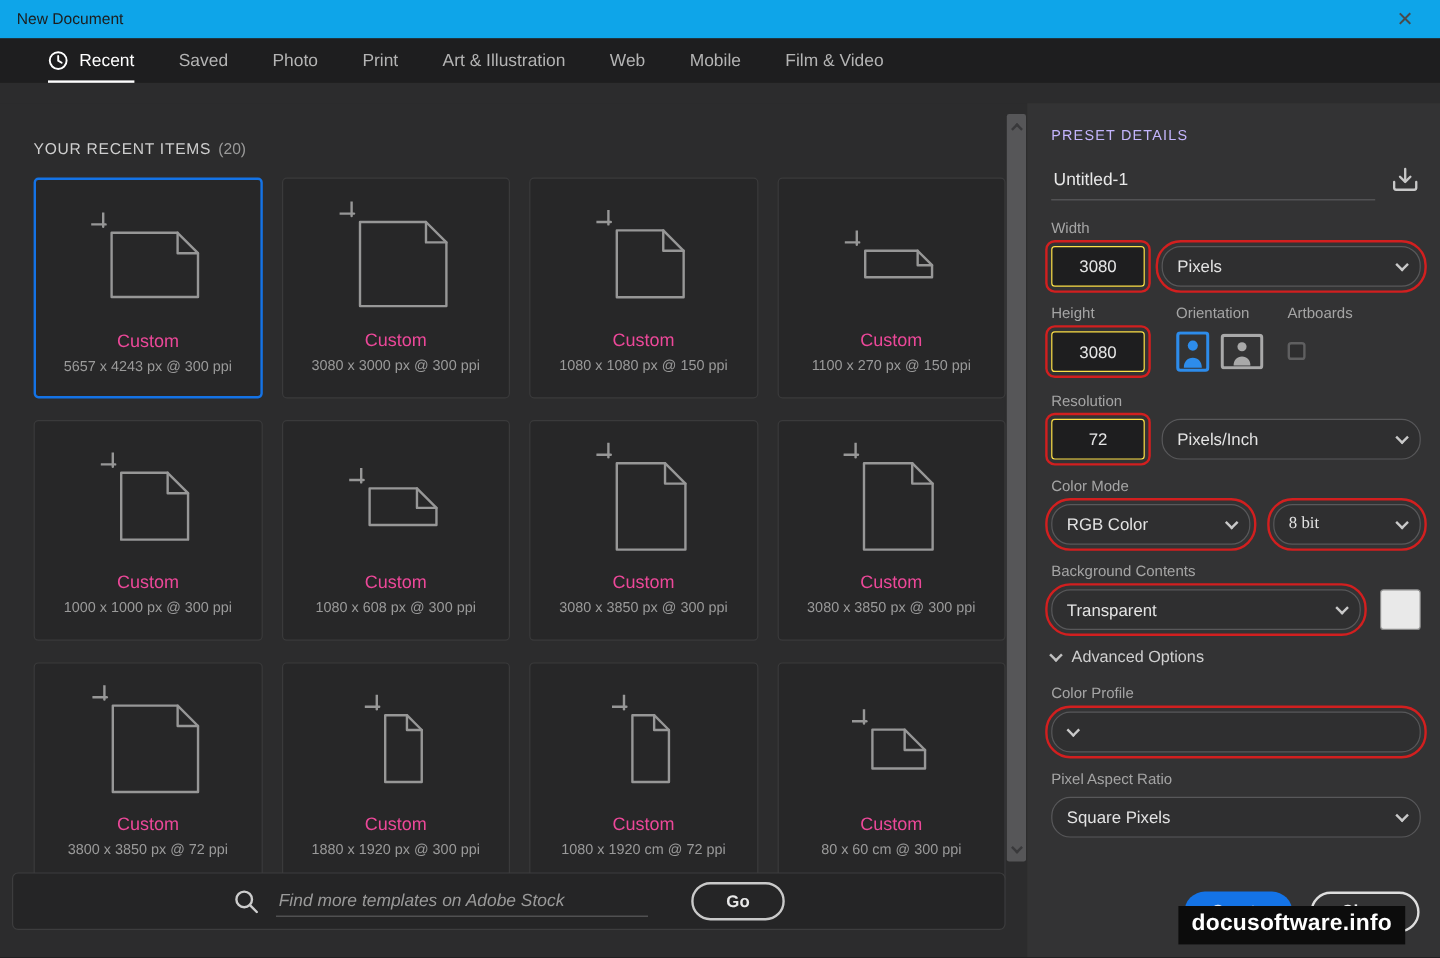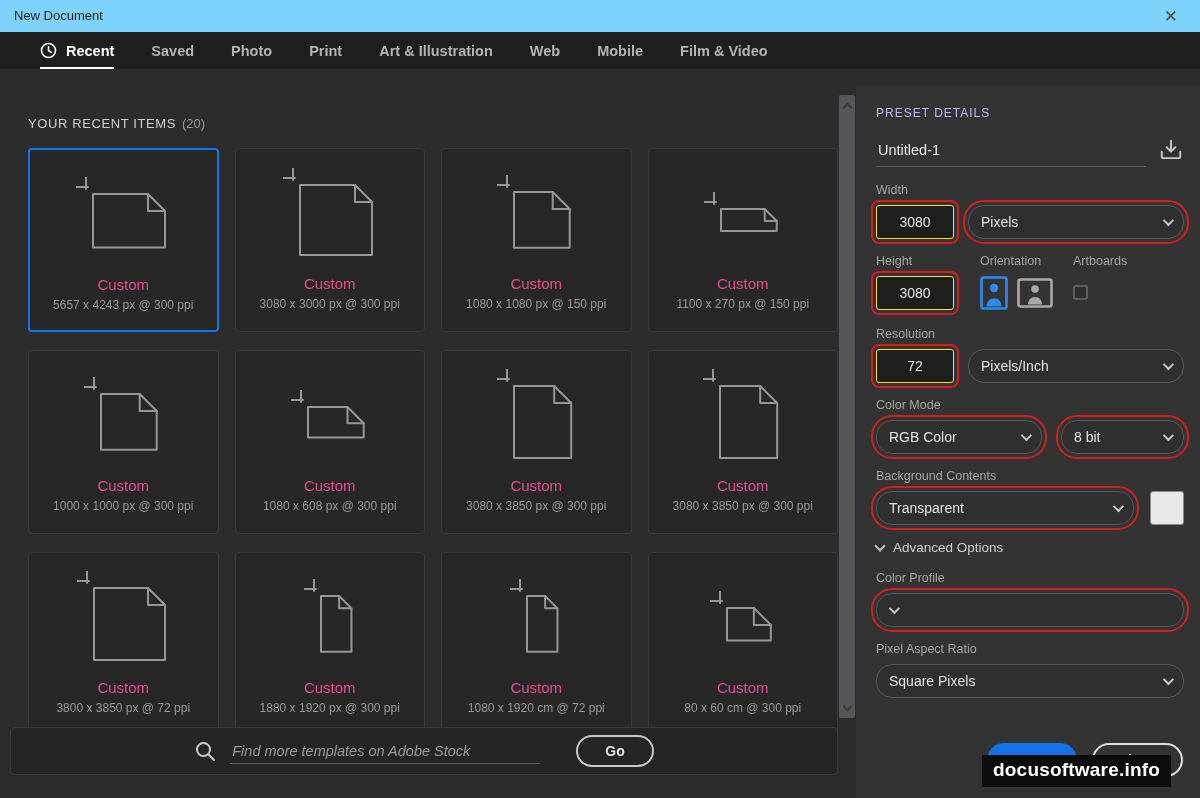--- a/index.html
+++ b/index.html
@@ -8,26 +8,26 @@
     --bg-card:#272728; --border-card:#3a3a3b;
     --bg-input:#1e1e1f; --bg-select:#2f2f30; --border-ctl:#58585a;
     --txt-hi:#e6e6e6; --txt-mid:#b6b6b6; --txt-low:#9a9a9a;
     --icon-stroke:#979797;
   }
   *{margin:0;padding:0;box-sizing:border-box;}
   body{font-family:"Liberation Sans",sans-serif;background:#111;}
   #app{position:relative;width:1200px;height:798px;background:var(--bg-content);overflow:hidden;}
 
   
-  .titlebar{position:absolute;top:0;left:0;width:1200px;height:32px;background:#7dd3fc;}
+  .titlebar{position:absolute;top:0;left:0;width:1200px;height:32px;background:#0ea5e9;}
   .titlebar .wtitle{position:absolute;left:14px;top:8px;font-size:13px;color:#1d1d1d;}
   .titlebar .wclose{position:absolute;right:16px;top:4px;font-size:17px;color:#4a4a4a;cursor:pointer;padding:2px 6px;}
 
   
-  .tabbar{position:absolute;top:32px;left:0;width:1200px;height:37px;background:var(--bg-tabbar);display:flex;align-items:stretch;padding-left:40px;font-weight:bold;}
+  .tabbar{position:absolute;top:32px;left:0;width:1200px;height:37px;background:var(--bg-tabbar);display:flex;align-items:stretch;padding-left:40px;}
   .tab{display:flex;align-items:center;gap:9px;margin-right:37px;font-size:14.5px;color:#b4b4b4;cursor:pointer;border-bottom:2px solid transparent;padding-top:2px;}
   .tab.active{color:#ffffff;border-bottom-color:#ffffff;}
   .tab .clock{display:inline-flex;}
 
   
   .content{position:absolute;top:86px;left:0;width:856px;height:712px;background:var(--bg-content);}
   .recent-heading{position:absolute;left:28px;top:30px;font-size:13px;letter-spacing:.6px;color:#cfcfcf;}
   .recent-heading .count{color:#9a9a9a;margin-left:6px;letter-spacing:0;}
   .cards{position:absolute;left:28px;top:62px;width:810px;display:grid;grid-template-columns:repeat(4,1fr);column-gap:16px;row-gap:18px;}
   .card{height:184px;background:var(--bg-card);border:1px solid var(--border-card);border-radius:4px;position:relative;cursor:pointer;display:flex;flex-direction:column;align-items:center;}
@@ -356,21 +356,21 @@
         <span class="chevdn"></span>
       </div>
     </div>
 
     <div class="fld-label">Color Mode</div>
     <div class="frow" style="gap:19px;">
       <div class="select grow hl">
         <span class="sel-label">RGB Color</span>
         <span class="chevdn"></span>
       </div>
-      <div class="select hl" style="width:123px;">
+      <div class="select hl" style="width:123px;font-family:Liberation Serif, serif;">
         <span class="sel-label">8 bit</span>
         <span class="chevdn"></span>
       </div>
     </div>
 
     <div class="fld-label">Background Contents</div>
     <div class="frow" style="gap:16px;">
       <div class="select grow hl">
         <span class="sel-label">Transparent</span>
         <span class="chevdn"></span>

